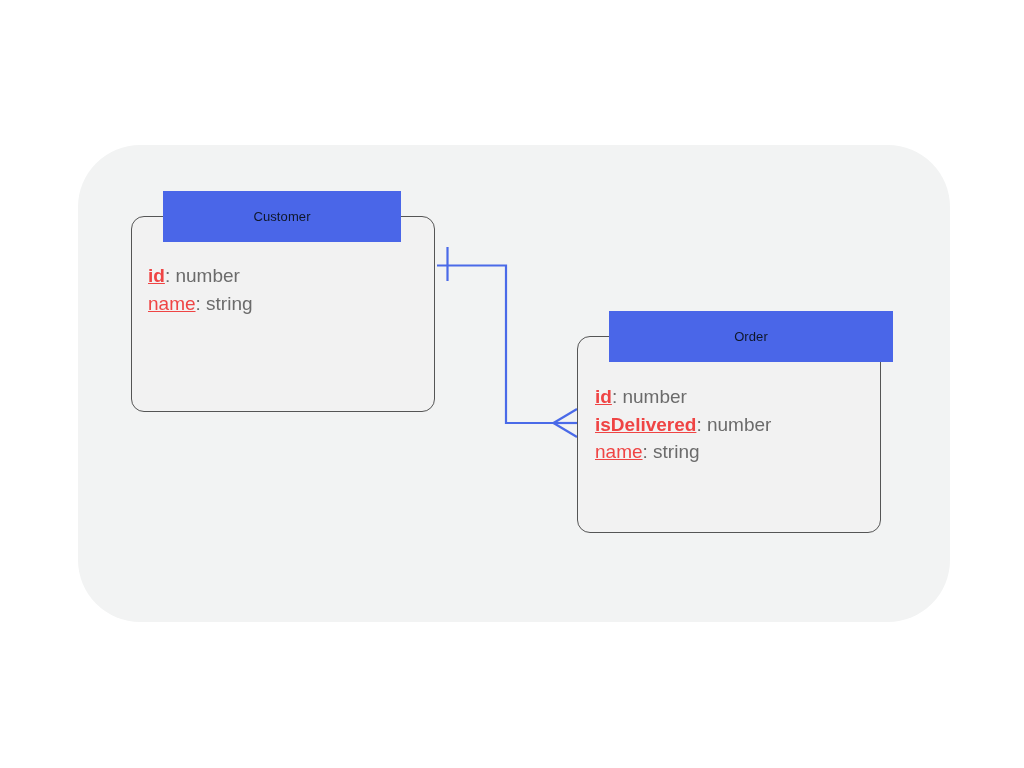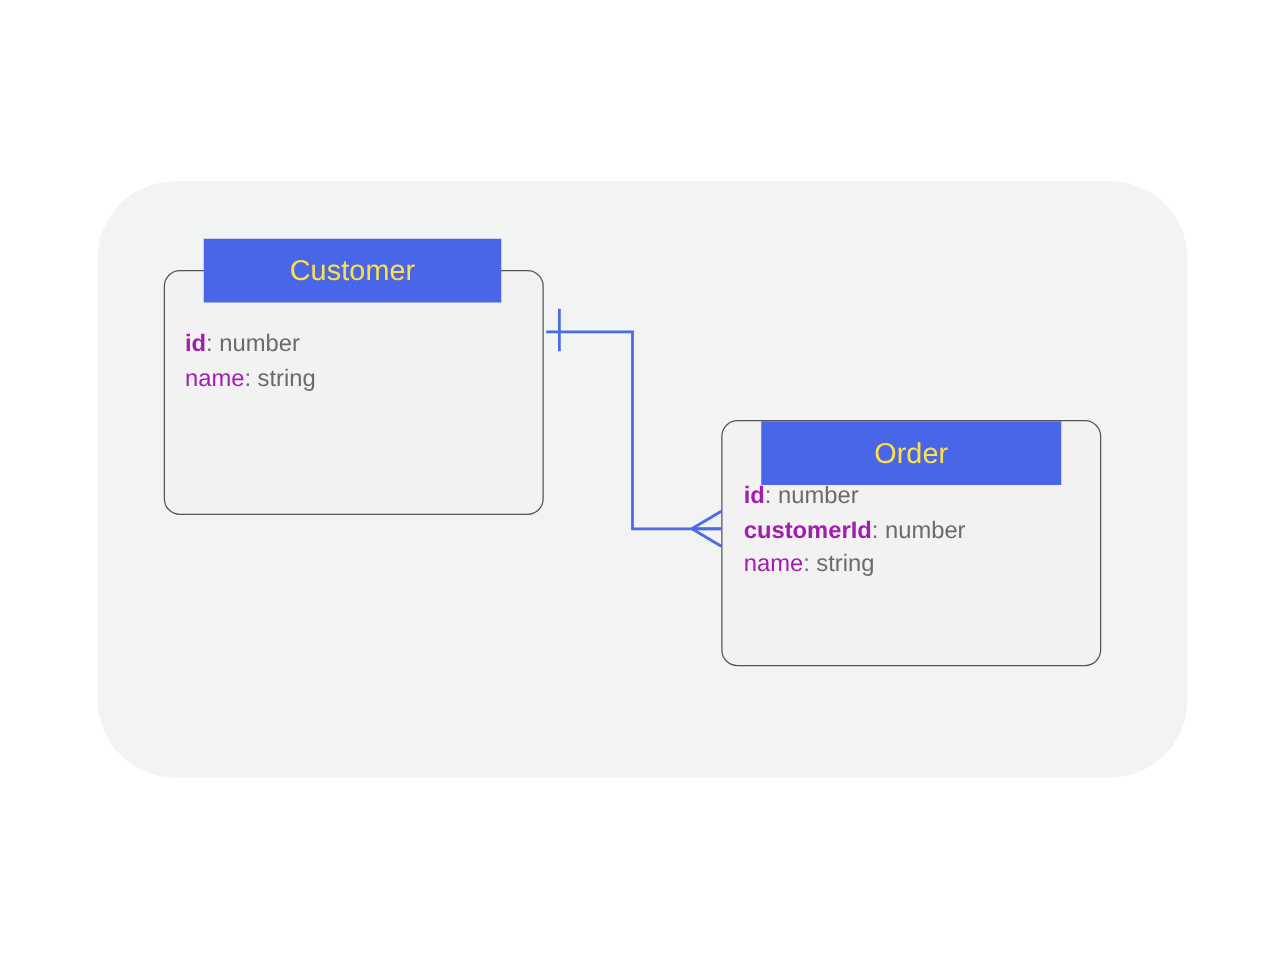--- a/index.html
+++ b/index.html
@@ -51,42 +51,43 @@
     position: absolute;
     box-sizing: border-box;
     background: #f2f2f2;
     border: 1.6px solid #555555;
     border-radius: 13px;
   }
   .entity-header {
     position: absolute;
     box-sizing: border-box;
     background: #4a66e8;
-    color: #fde047;
-    font-size: 23px;
+    color: #0f172a;
+    font-size: 13px;
     line-height: 1;
     display: flex;
     align-items: center;
     justify-content: center;
     letter-spacing: 0.1px;
   }
   .attr-list {
     position: absolute;
     margin: 0;
     padding: 0;
     list-style: none;
   }
   .attr-row {
     font-size: 19px;
     line-height: 27.5px;
     color: #5a5a5a;
     white-space: nowrap;
   }
   .attr-key {
-    color: #a21caf;
+    color: #ef4444;
+    text-decoration: underline;
   }
   .attr-key.is-key {
     font-weight: bold;
   }
   .attr-type {
     color: #6b6b6b;
   }
 
   
   #entity-customer {
@@ -109,23 +110,22 @@
 
   #entity-order {
     left: 577px;
     top: 336px;
     width: 304px;
     height: 197px;
   }
   #header-order {
     left: 609px;
     top: 311px;
-    width: 240px;
+    width: 284px;
     height: 51px;
-    margin-top: 26px;
   }
   #attrs-order {
     left: 595px;
     top: 383px;
     width: 280px;
   }
 </style>
 </head>
 <body>
 
@@ -158,20 +158,20 @@
 
   <div class="entity" id="entity-order"></div>
   <div class="entity-header" id="header-order">
     <span>Order</span>
   </div>
   <ul class="attr-list" id="attrs-order">
     <li class="attr-row">
       <span class="attr-key is-key">id</span><span class="attr-type">: </span><span class="attr-type">number</span>
     </li>
     <li class="attr-row">
-      <span class="attr-key is-key">customerId</span><span class="attr-type">: </span><span class="attr-type">number</span>
+      <span class="attr-key is-key">isDelivered</span><span class="attr-type">: </span><span class="attr-type">number</span>
     </li>
     <li class="attr-row">
       <span class="attr-key">name</span><span class="attr-type">: </span><span class="attr-type">string</span>
     </li>
   </ul>
 
 </div>
 
 </body></html>

